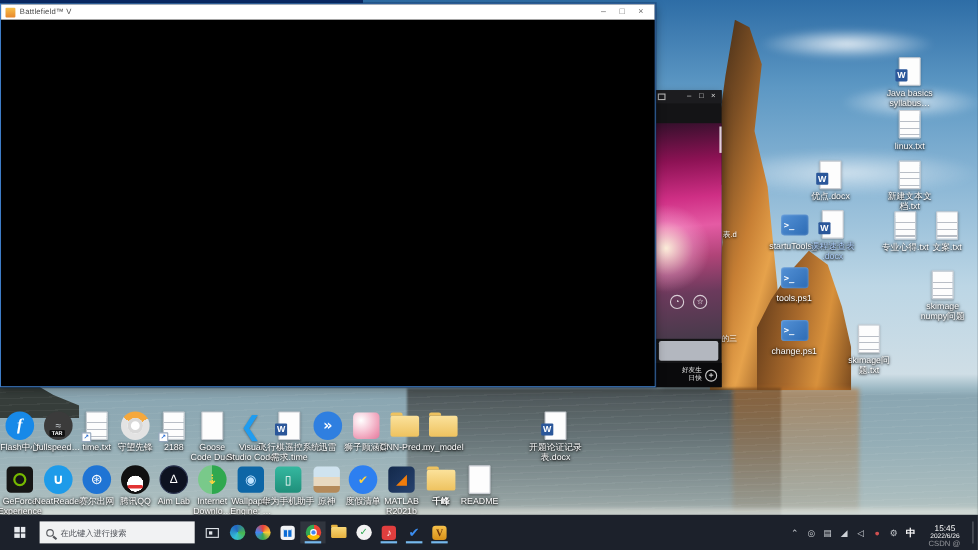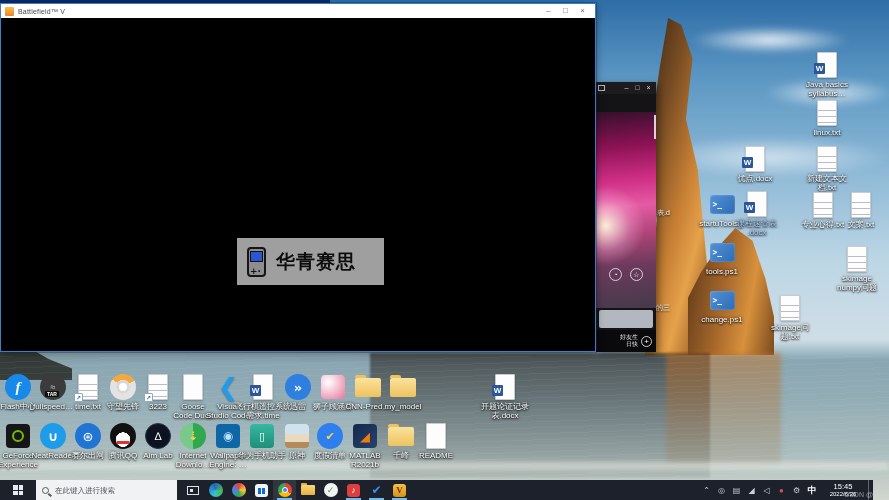--- a/index.html
+++ b/index.html
@@ -107,21 +107,21 @@
   .swob{width:13px;height:13px;border-radius:50%;border:1px solid rgba(255,255,255,.75);color:#fff;
     font-size:7px;line-height:12px;text-align:center;}
   #swgray{position:absolute;left:3px;right:3px;top:228px;height:18px;background:#b3b7bf;border-radius:2px;}
   #swbottom{position:absolute;left:0;right:0;top:248px;bottom:0;background:#0a0a0c;display:flex;
     align-items:center;justify-content:flex-end;gap:3px;padding:0 4px;}
   #swfriend{font-size:6px;line-height:7px;color:#e8e8e8;text-align:right;}
   #swplus{width:11px;height:11px;border:1px solid #ccc;border-radius:50%;color:#fff;font-size:8px;
     line-height:10px;text-align:center;flex:none;}
 
   
-  #taskbar{position:absolute;left:0;right:16px;bottom:0;height:20px;background:#1c212b;display:flex;
+  #taskbar{position:absolute;left:0;right:0;bottom:0;height:32px;background:#1c212b;display:flex;
     align-items:center;z-index:50;}
   #startbtn{width:36px;height:20px;display:flex;align-items:center;justify-content:center;}
   #winlogo{width:10px;height:10px;display:grid;grid-template-columns:1fr 1fr;grid-template-rows:1fr 1fr;gap:1px;}
   #winlogo i{background:#e7eaee;}
   #searchbox{width:141px;height:20px;background:#f1f2f3;display:flex;align-items:center;gap:4px;padding:0 6px;}
   #mag{width:7px;height:7px;border:1.5px solid #55575c;border-radius:50%;position:relative;flex:none;}
   #mag::after{content:"";position:absolute;left:5px;top:6px;width:4px;height:1.5px;background:#55575c;transform:rotate(40deg);}
   #searchinput{border:0;outline:0;background:transparent;font-size:7.5px;color:#333;width:100%;
     font-family:"Liberation Sans","DejaVu Sans",sans-serif;}
   #searchinput::placeholder{color:#50535a;opacity:1;}
@@ -315,21 +315,21 @@
         <div class="lbl">
           <div>守望先锋</div>
         </div>
       </div>
       <div class="di" style="left: 130px; top: 374px;">
         <div class="glyph">
           <span class="page lines"></span>
           <i class="sc"></i>
         </div>
         <div class="lbl">
-          <div>3223</div>
+          <div>2188</div>
         </div>
       </div>
       <div class="di" style="left: 165px; top: 374px;">
         <div class="glyph">
           <span class="page"></span>
         </div>
         <div class="lbl">
           <div>Goose</div>
           <div>Code Duck</div>
         </div>
@@ -484,21 +484,21 @@
       </div>
       <div class="di" style="left: 337px; top: 423px;">
         <div class="glyph">
           <span class="sq c-matlab">◢</span>
         </div>
         <div class="lbl">
           <div>MATLAB</div>
           <div>R2021b</div>
         </div>
       </div>
-      <div class="di" style="left: 373px; top: 423px;">
+      <div class="di" style="left: 373px; top: 423px; font-weight: bold;">
         <div class="glyph">
           <span class="fold"></span>
         </div>
         <div class="lbl">
           <div>千峰</div>
         </div>
       </div>
       <div class="di" style="left: 408px; top: 423px;">
         <div class="glyph">
           <span class="page"></span>
@@ -521,24 +521,20 @@
     <div id="gwbar">
       <span id="gwico"></span>
       <span id="gwtitle">Battlefield™ V</span>
       <span class="gwc">–</span>
       <span class="gwc">□</span>
       <span class="gwc">×</span>
     </div>
     <div id="gwview"></div>
   </div>
 
-  <div id="brand">
-    <span id="console"></span>
-    <span id="brandtext">华青赛思</span>
-  </div>
 
   <div id="sidewin">
     <div id="swbar">
       <span id="swappico"></span>
       <span class="swb">–</span>
       <span class="swb">□</span>
       <span class="swb">×</span>
     </div>
     <div id="swimg"></div>
     <div id="swscroll"></div>

